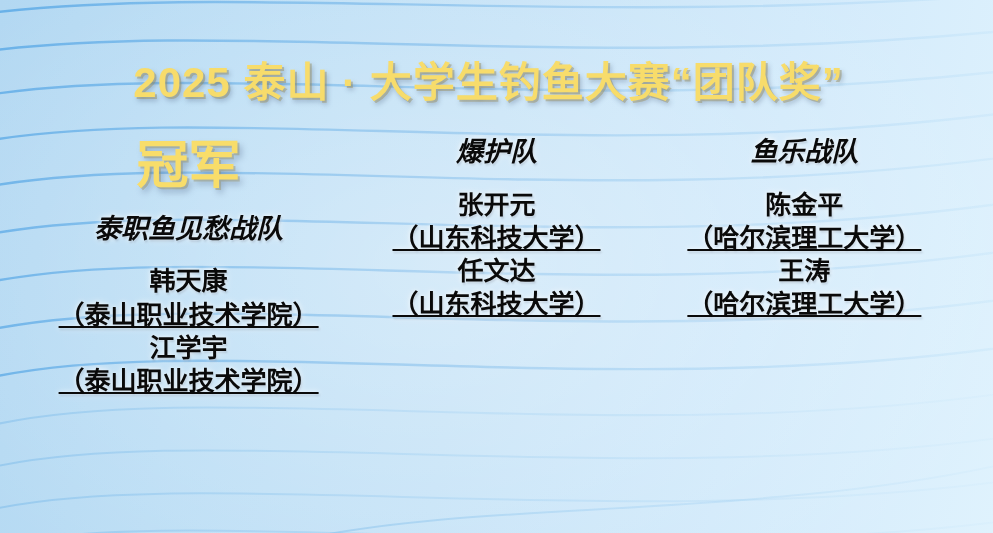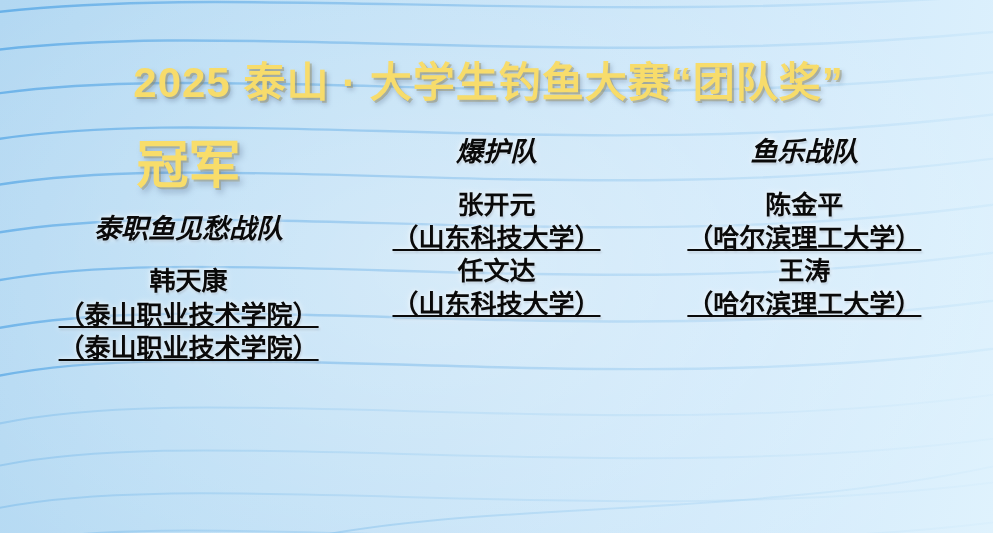--- a/index.html
+++ b/index.html
@@ -178,20 +178,21 @@
     <div class="columns">
 
       <div class="col col-1">
         <div class="rank">冠军</div>
         <div class="team">泰职鱼见愁战队</div>
         <div class="member-block">
           <div class="member-name">韩天康</div>
           <div class="member-school">（泰山职业技术学院）</div>
         </div>
         <div class="member-block">
+          <div class="member-name">江学宇</div>
           <div class="member-school">（泰山职业技术学院）</div>
         </div>
       </div>
 
       <div class="col col-2">
         <div class="team">爆护队</div>
         <div class="member-block">
           <div class="member-name">张开元</div>
           <div class="member-school">（山东科技大学）</div>
         </div>

